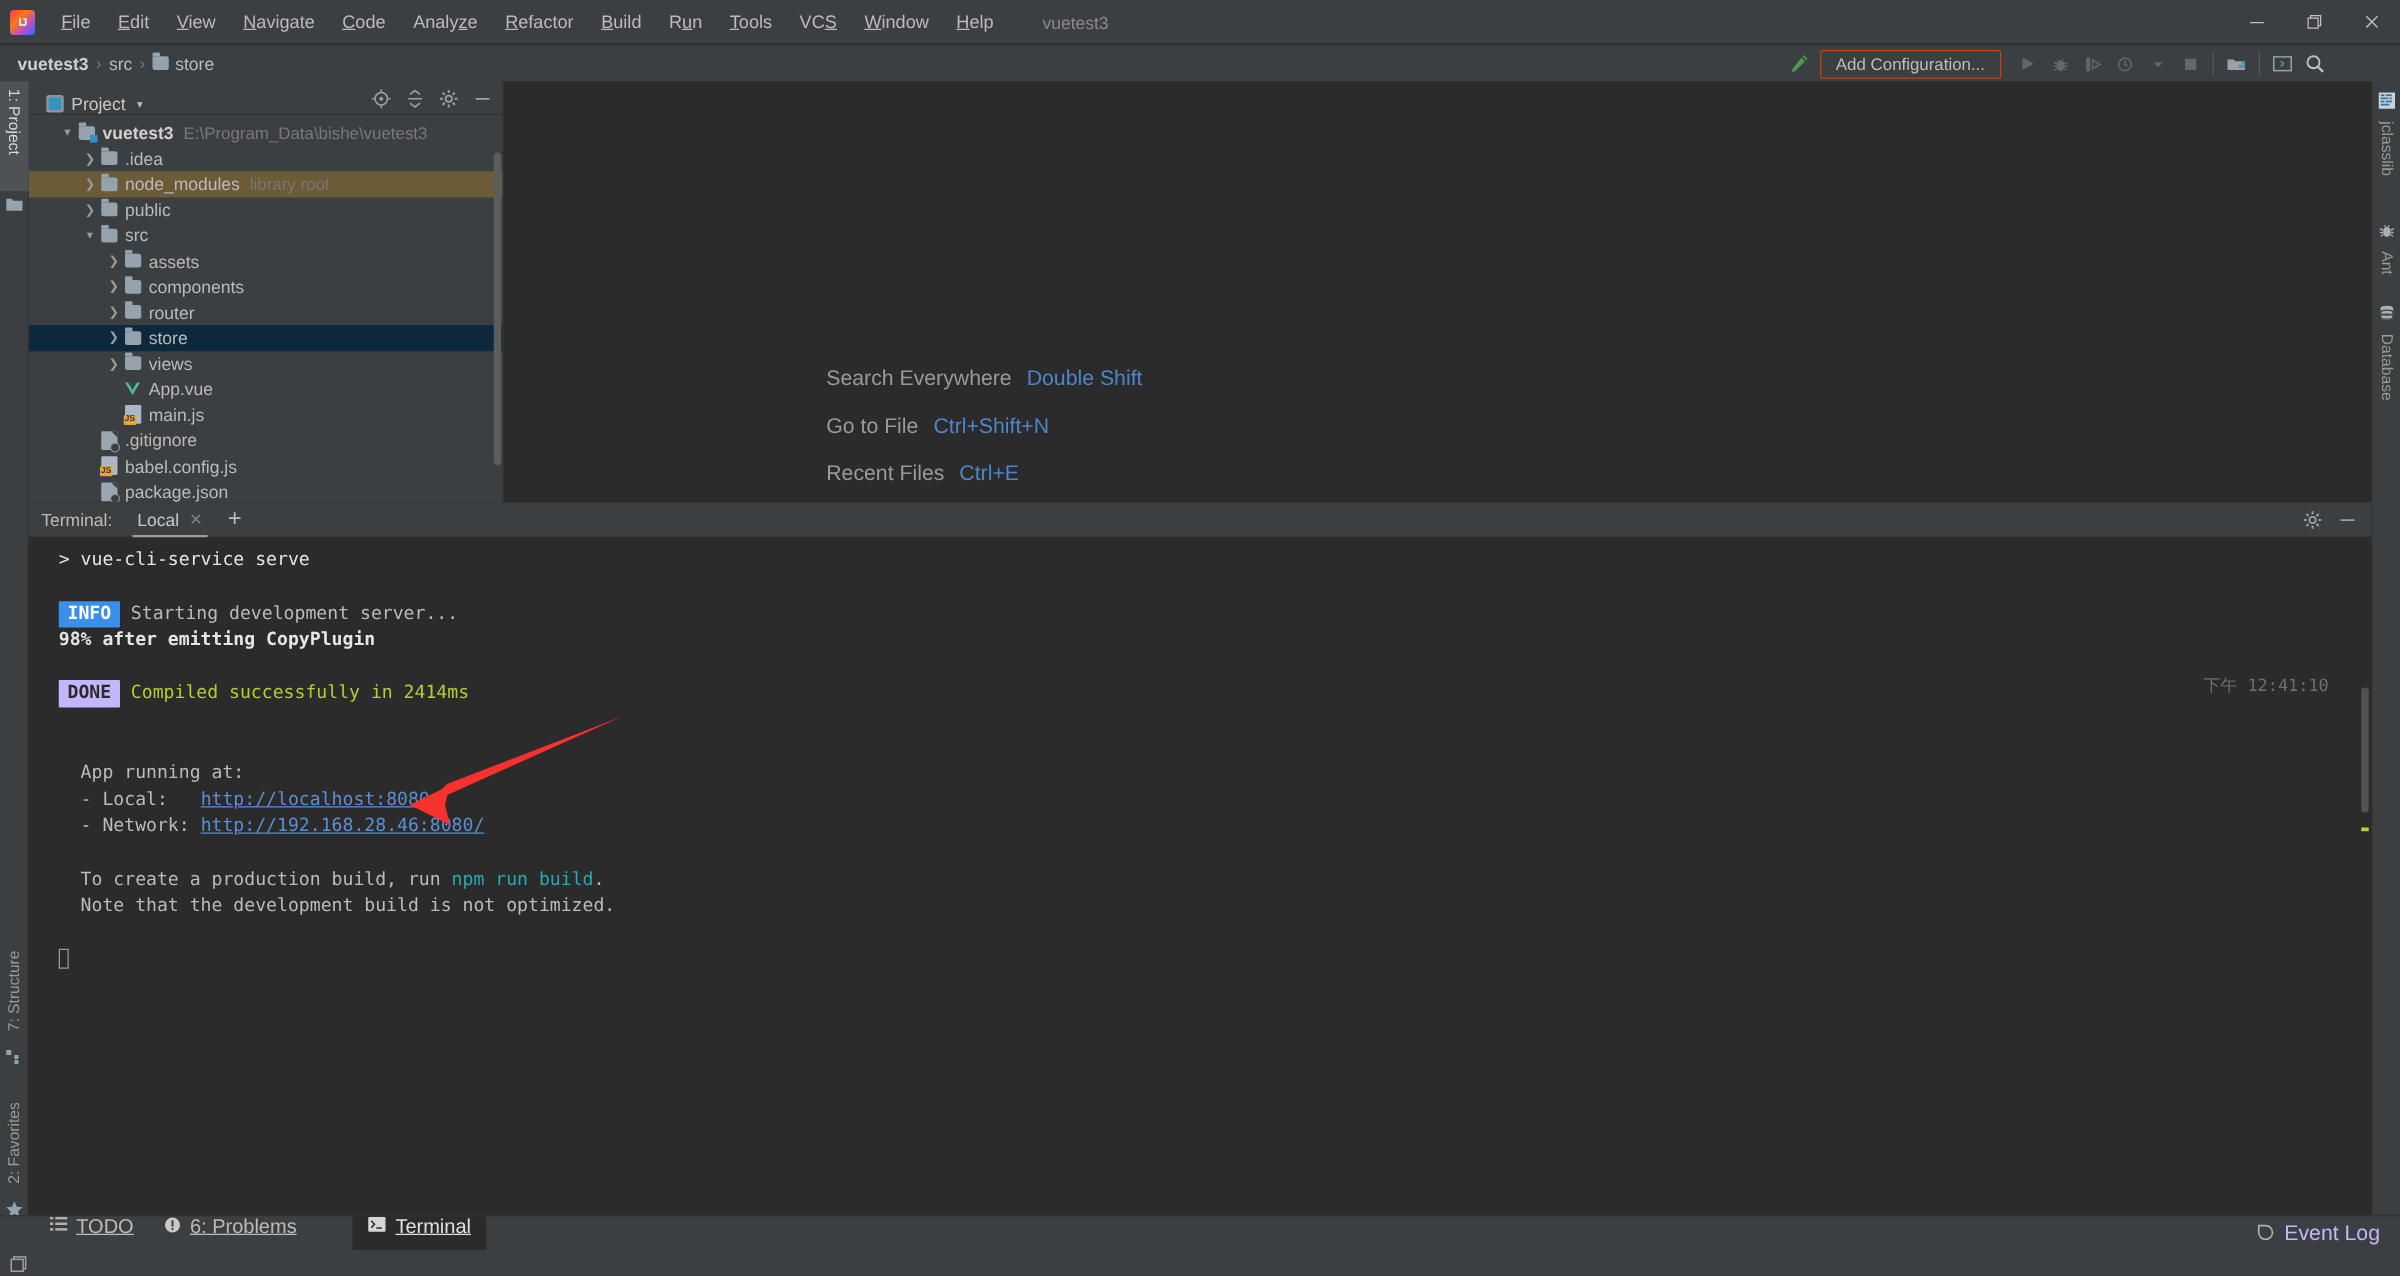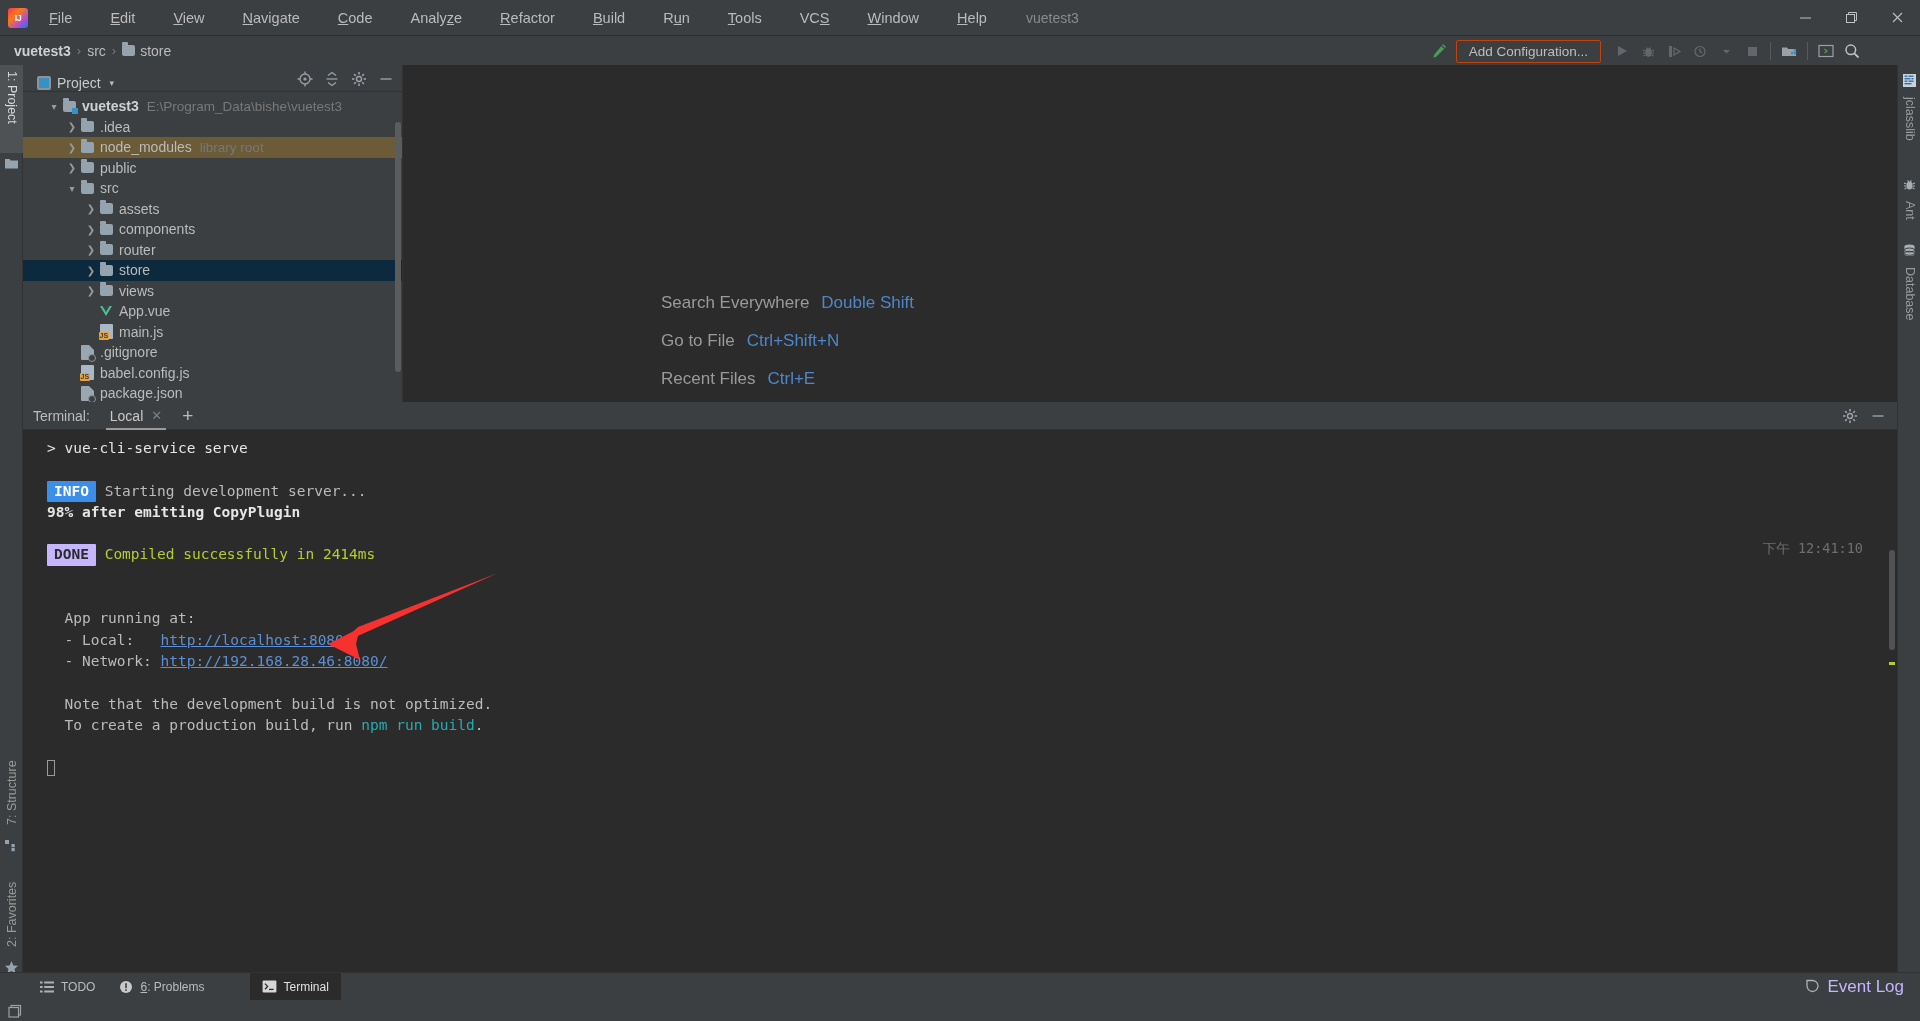--- a/index.html
+++ b/index.html
@@ -21,21 +21,21 @@
     width: 20px; height: 20px; margin-left: 8px; margin-right: 10px;
     border-radius: 3px; position: relative; flex: none;
     background: linear-gradient(135deg,#fe315d 0%,#f97a12 35%,#b24dd1 70%,#087cfa 100%);
   }
   .ij-logo::after {
     content: "IJ"; position: absolute; left: 0; top: 0; right: 0; bottom: 0;
     color: #fff; font-size: 9px; font-weight: bold;
     display: flex; align-items: center; justify-content: center;
     letter-spacing: -0.5px;
   }
-  .menu-list { display: flex; align-items: center; gap: 16px; }
+  .menu-list { display: flex; align-items: center; gap: 0px; }
   .menu-item {
     color: #bbbbbb; font-size: 14.5px; padding: 4px 11px; cursor: default;
     white-space: nowrap;
   }
   .menu-item u { text-decoration: underline; }
   .win-project-name {
     color: #8a8a8a; font-size: 14px; margin-left: 28px;
   }
   .win-controls {
     position: absolute; right: 0; top: 0; height: 35px;
@@ -270,22 +270,22 @@
   
   .arrow-anno { position: absolute; left: 320px; top: 565px; pointer-events: none; }
 
   
   .bottombar {
     position: absolute; left: 0; bottom: 21px; width: 1920px; height: 28px;
     background: #3c3f41; border-top: 1px solid #323232;
     display: flex; align-items: center;
   }
   .btab {
-    height: 28px; display: flex; align-items: center; gap: 7px;
-    padding: 0 12px; color: #bbbbbb; font-size: 12px;
+    height: 28px; display: flex; gap: 7px;
+    padding: 0 12px; color: #bbbbbb; font-size: 16px; text-decoration: underline;
   }
   .btab.active { background: #2b2b2b; color: #e0e0e0; margin-left: 33px; }
   .btab:first-child { margin-left: 28px; }
   .btab u { text-decoration: underline; }
   .bb-right { margin-left: auto; display: flex; align-items: center; margin-right: 16px; gap: 7px; }
   .evt-log { color: #c4b5fd; font-size: 17px; display: flex; align-items: center; gap: 7px; }
 
   .statusbar {
     position: absolute; left: 0; bottom: 0; width: 1920px; height: 21px;
     background: #3c3f41; display: flex; align-items: center;
@@ -732,22 +732,22 @@
       <div class="tline"><span class="tag info">INFO</span><span class="txt-grey"> </span><span class="txt-grey">Starting development server...</span></div>
       <div class="tline"><span class="txt-white" style="font-weight:bold">98% after emitting CopyPlugin</span></div>
       <div class="tline"> </div>
       <div class="tline"><span class="tag done">DONE</span><span class="txt-green"> </span><span class="txt-green">Compiled successfully in 2414ms</span></div>
       <div class="tline"> </div>
       <div class="tline"> </div>
       <div class="tline"><span class="txt-grey">  App running at:</span></div>
       <div class="tline"><span class="txt-grey">  - Local:   </span><span class="link">http://localhost:8080/</span></div>
       <div class="tline"><span class="txt-grey">  - Network: </span><span class="link">http://192.168.28.46:8080/</span></div>
       <div class="tline"> </div>
+      <div class="tline"><span class="txt-grey">  To create a production build, run </span><span class="txt-teal">npm run build</span><span class="txt-grey">.</span></div>
       <div class="tline"><span class="txt-grey">  Note that the development build is not optimized.</span></div>
-      <div class="tline"><span class="txt-grey">  To create a production build, run </span><span class="txt-teal">npm run build</span><span class="txt-grey">.</span></div>
       <div class="tline"> </div>
       <div class="tline"><span class="caret-block"></span></div>
     </div>
 
     <div class="term-time">下午 12:41:10</div>
 
     <div class="term-scroll">
       <div class="thumb"></div>
       <div class="mark" style="top:232px;"></div>
     </div>

